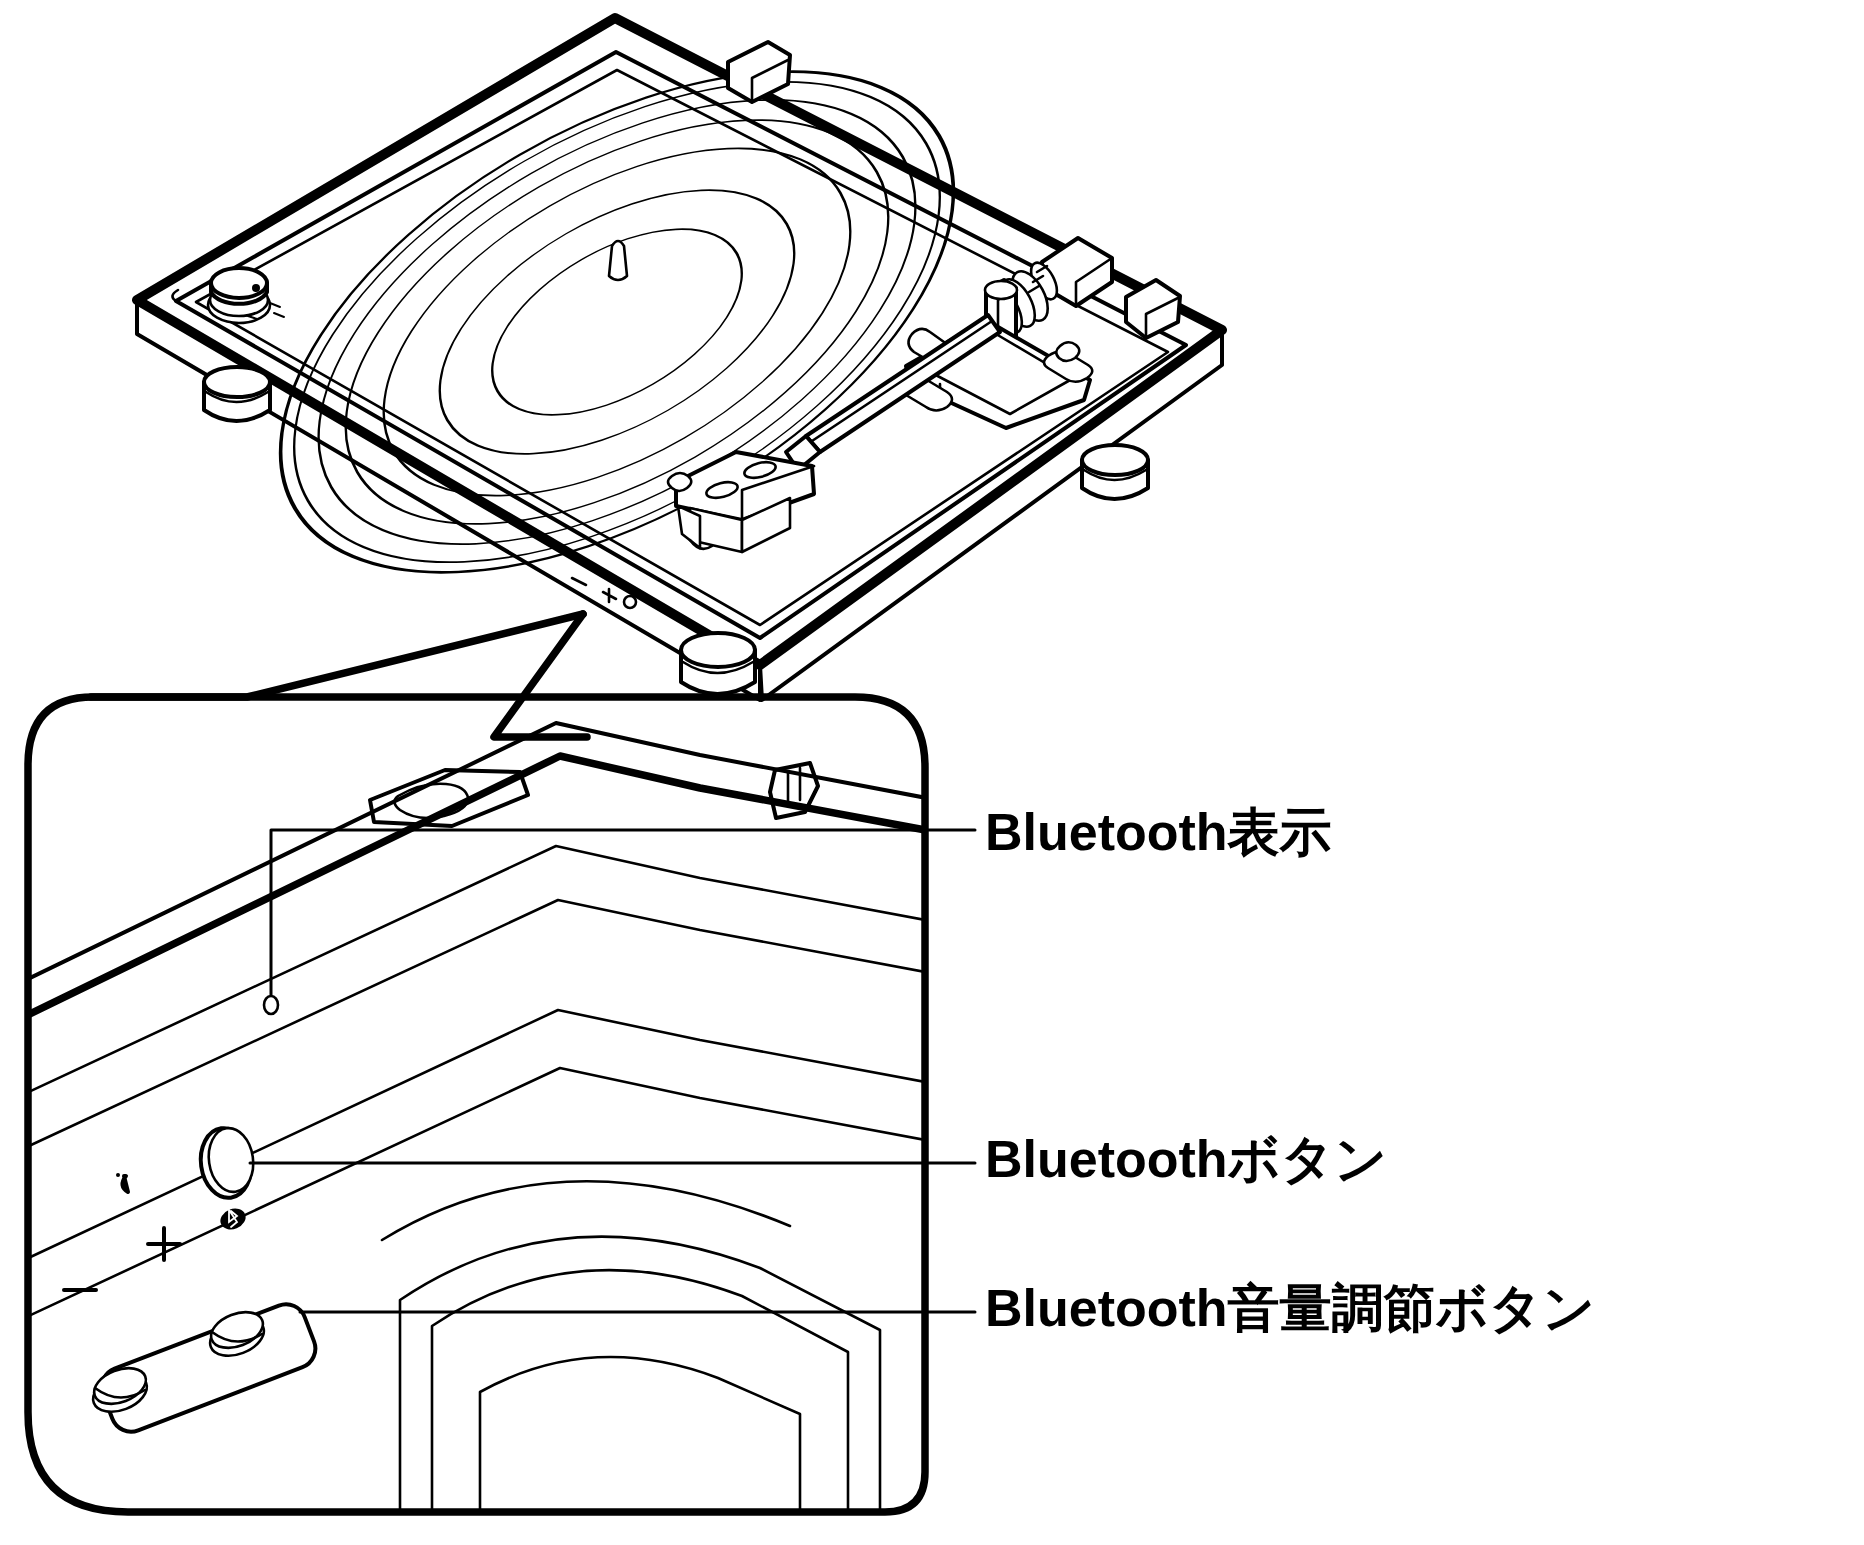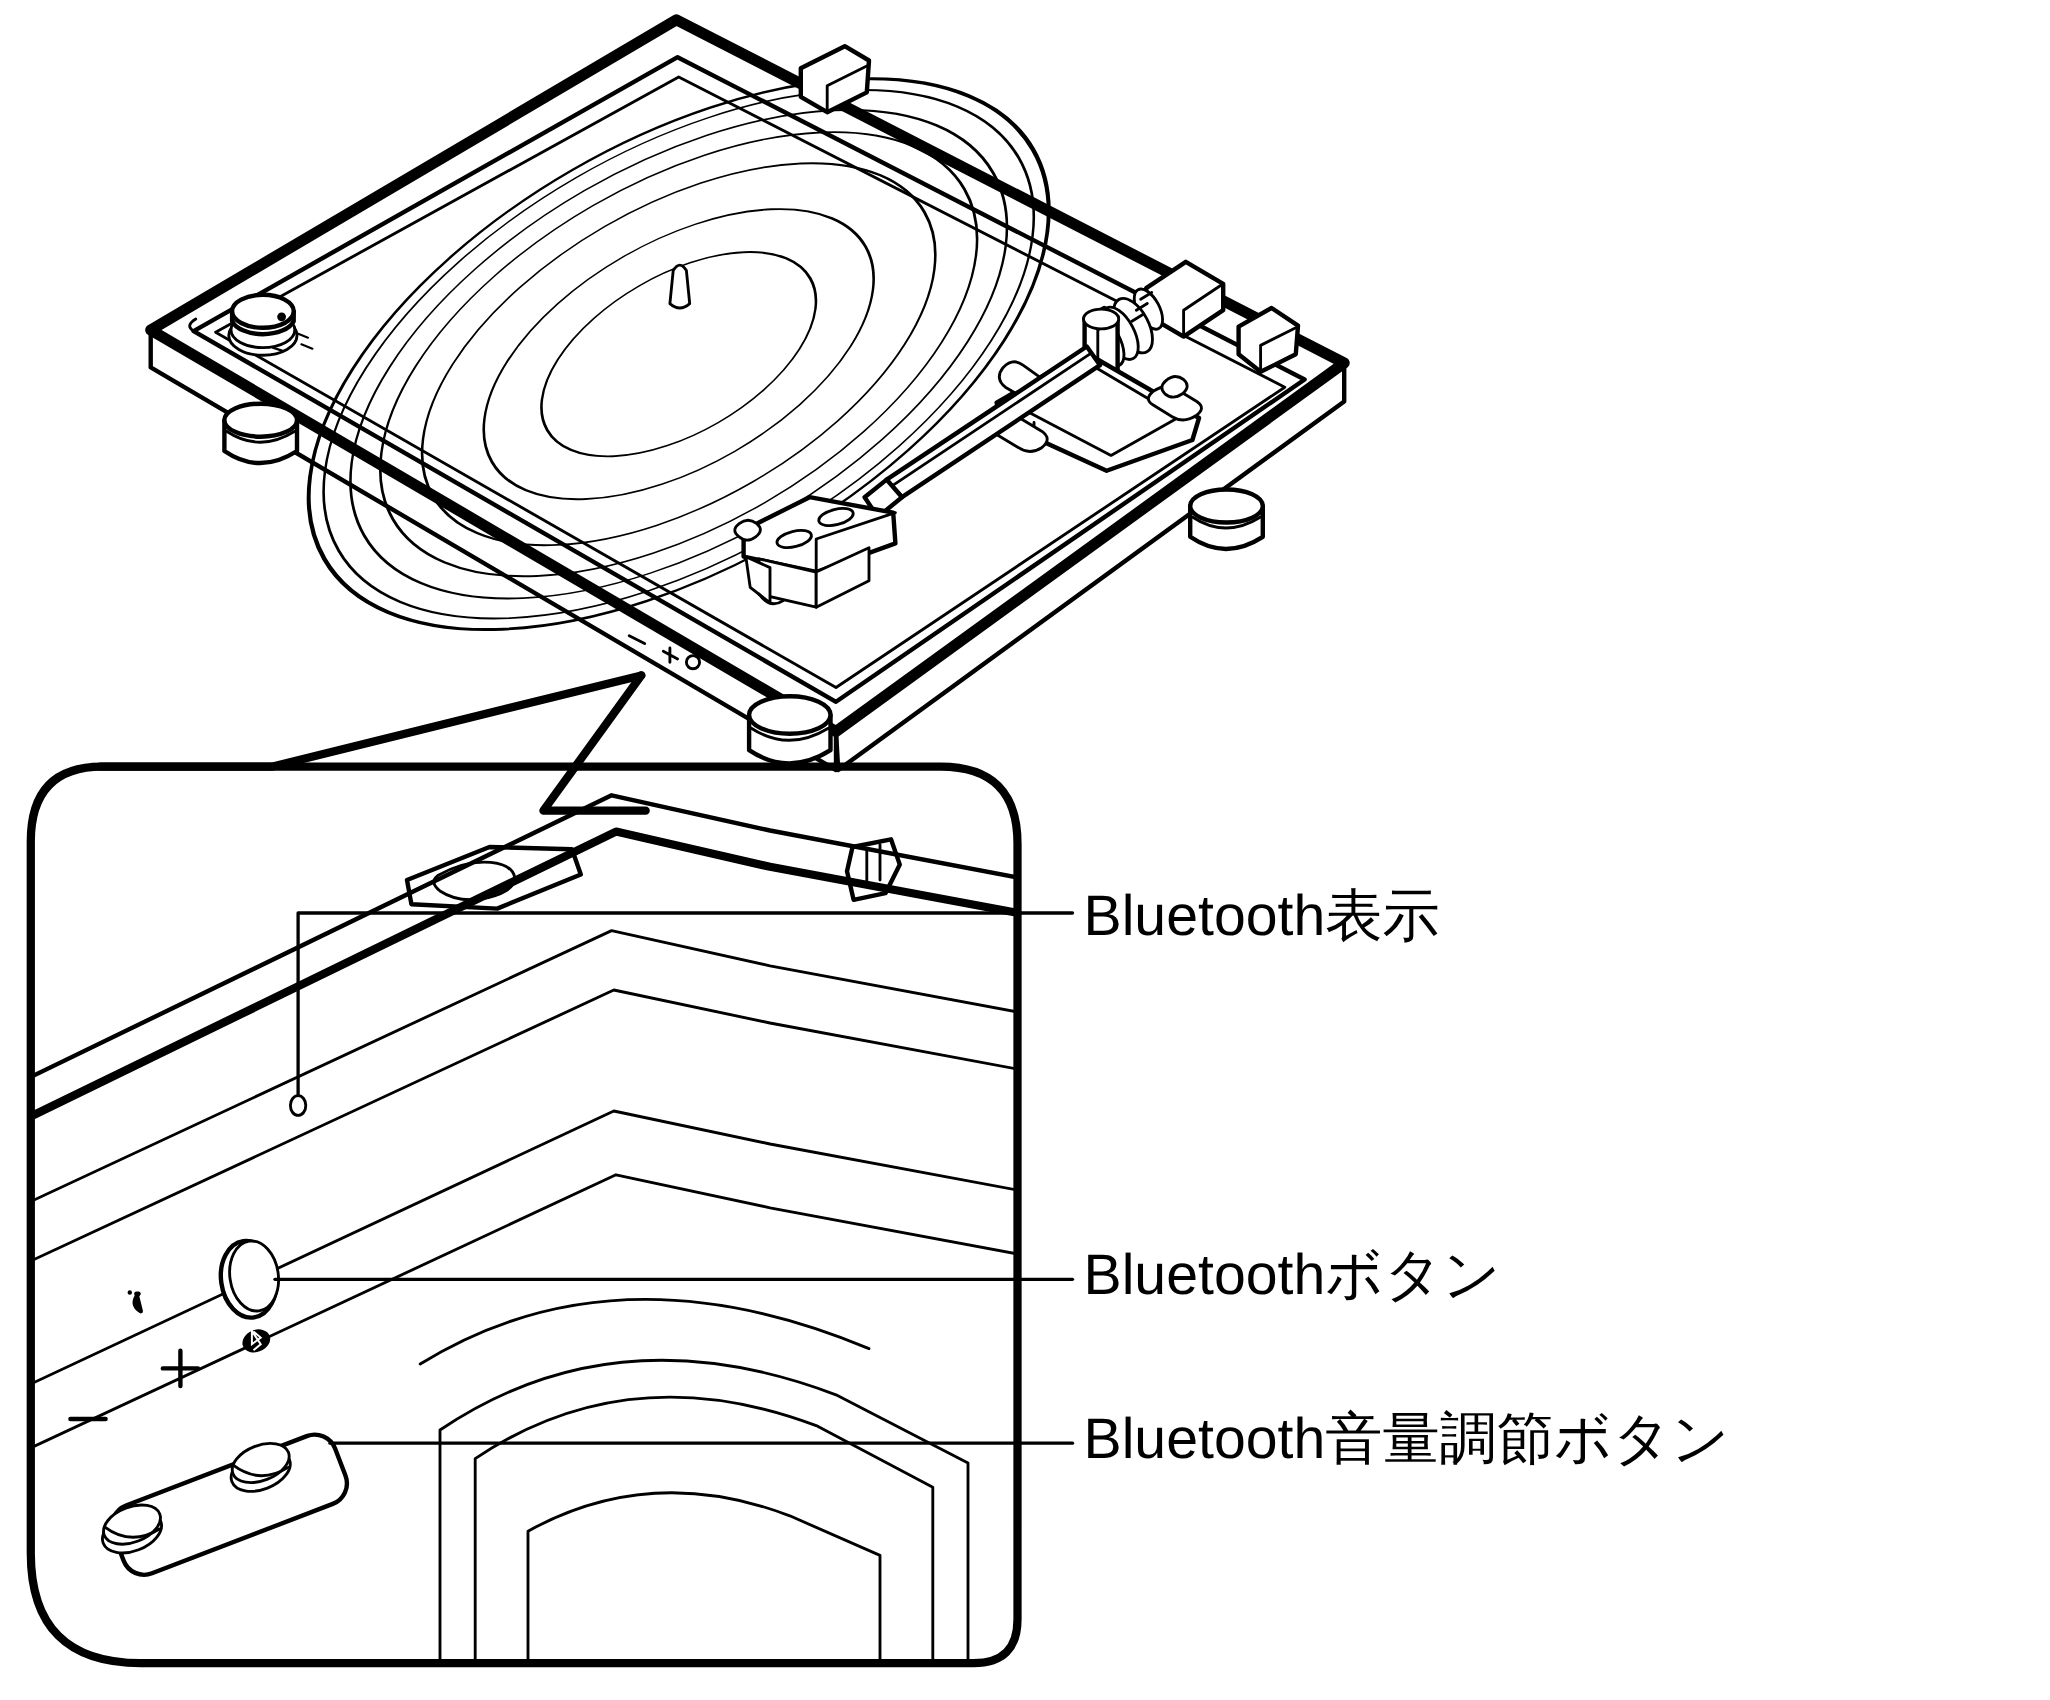--- a/index.html
+++ b/index.html
@@ -13,20 +13,21 @@
     height: 1545px;
     font-family: "Liberation Sans", sans-serif;
     overflow: hidden;
     position: relative;
   }
   #figure-root {
     position: absolute;
     top: 0; left: 0;
     width: 1864px;
     height: 1545px;
+    font-weight: bold;
   }
   svg#diagram {
     display: block;
     width: 1864px;
     height: 1545px;
   }
   .ln { fill: none; stroke: #000000; stroke-linecap: round; stroke-linejoin: round; }
   .thin   { stroke-width: 2.6; }
   .thinner{ stroke-width: 2.0; }
   .med    { stroke-width: 4.0; }

